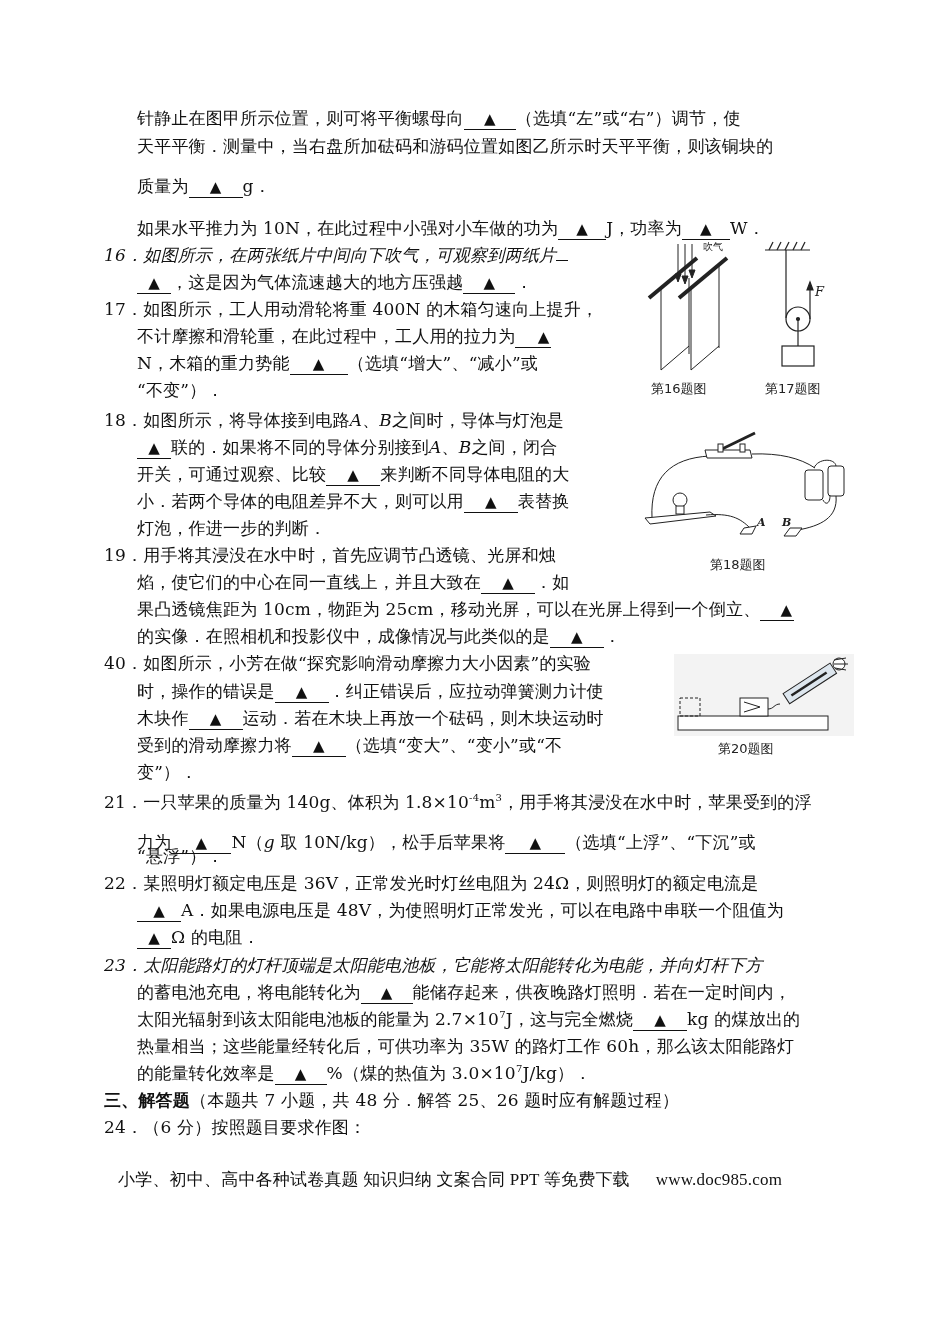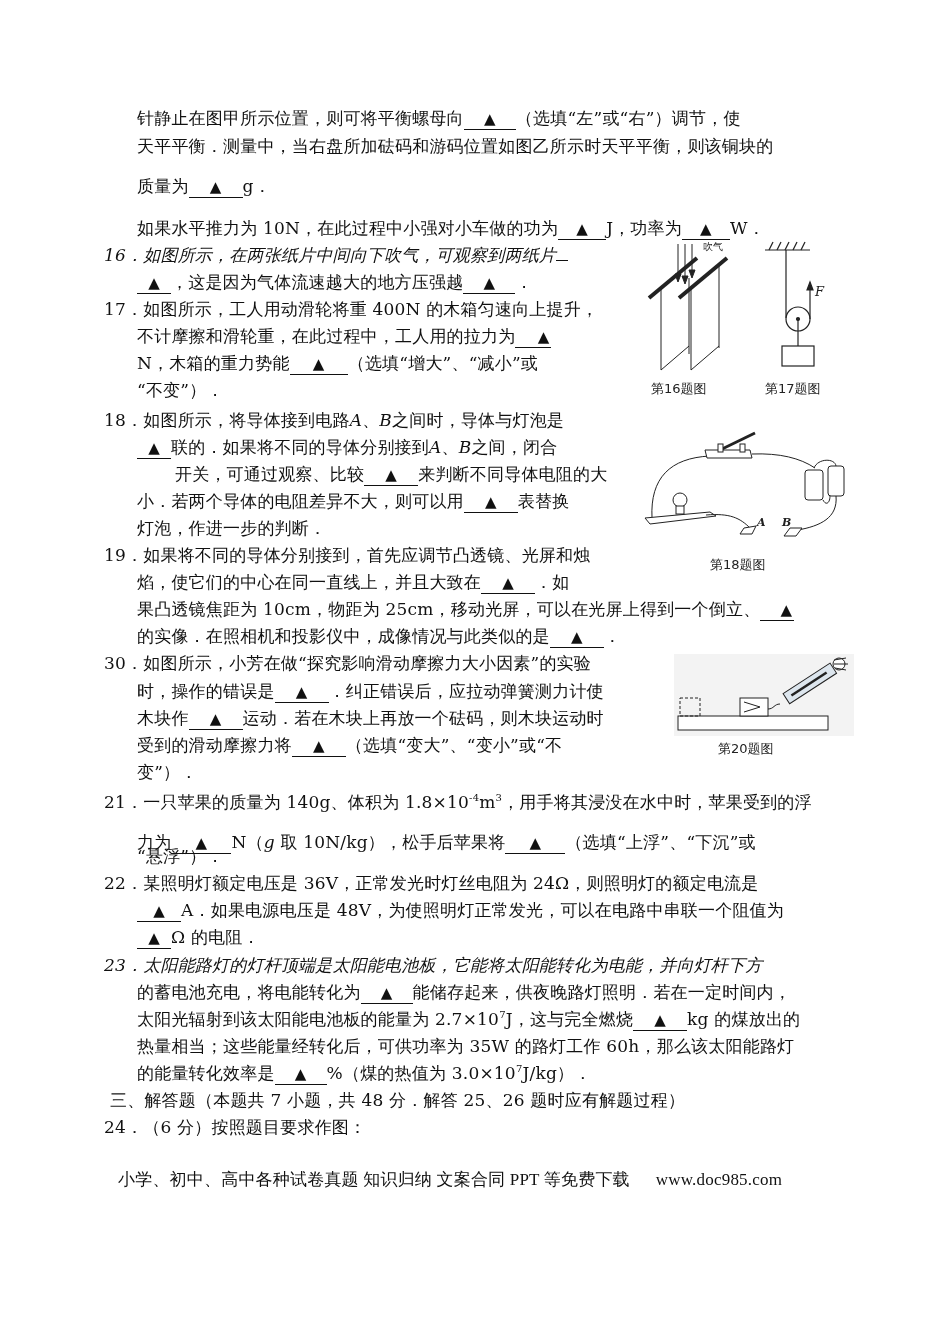--- a/index.html
+++ b/index.html
@@ -12,21 +12,21 @@
   .line {
     position: absolute; font-size: 17px; line-height: 24px; white-space: nowrap;
     letter-spacing: 0.2px;
   }
   .blank {
     display: inline-block; border-bottom: 1.3px solid #111; text-align: center;
     line-height: 20px; vertical-align: baseline; padding: 0 2px;
   }
   .blank .tri { font-size: 15px; }
   .qnum { display: inline-block; }
-  .sec-title { font-weight: normal; margin-left: 6px; }
+  .sec-title { font-weight: bold; }
   .fig { position: absolute; }
   .fig-caption {
     position: absolute; font-size: 13px; text-align: center; color: #222;
     font-family: "DejaVu Sans", sans-serif; white-space: nowrap;
   }
   .footer { font-family: "Liberation Serif", serif; }
   sup { font-size: 10px; vertical-align: super; line-height: 0; }
   i { font-style: italic; }
 </style>
 </head>
@@ -107,21 +107,21 @@
   </svg>
   <div class="fig-caption" style="left:651px; top:380px;">第16题图</div>
   <div class="fig-caption" style="left:765px; top:380px;">第17题图</div>
 
   <div class="line" style="left:104px; top:408px;">
     <span class="qnum">18．</span><span>如图所示，将导体接到电路</span><i>A</i><span>、</span><i>B</i><span>之间时，导体与灯泡是</span>
   </div>
   <div class="line" style="left:137px; top:435px;">
     <span class="blank" style="width:30px;"><span class="tri">▲</span></span><span>联的．如果将不同的导体分别接到</span><i>A</i><span>、</span><i>B</i><span>之间，闭合</span>
   </div>
-  <div class="line" style="left:137px; top:462px;margin-left:38px;">
+  <div class="line" style="left:137px; top:462px;">
     <span>开关，可通过观察、比较</span><span class="blank" style="width:50px;"><span class="tri">▲</span></span><span>来判断不同导体电阻的大</span>
   </div>
   <div class="line" style="left:137px; top:489px;">
     <span>小．若两个导体的电阻差异不大，则可以用</span><span class="blank" style="width:50px;"><span class="tri">▲</span></span><span>表替换</span>
   </div>
   <div class="line" style="left:137px; top:516px;">
     <span>灯泡，作进一步的判断．</span>
   </div>
 
   <svg class="fig" style="left:640px; top:428px;" width="205" height="125" viewBox="0 0 205 125">
@@ -143,34 +143,34 @@
       <path d="M66,87 C90,85 100,90 110,100"></path>
       <polygon points="104,100 116,98 112,106 100,106" fill="#fff"></polygon>
       <polygon points="150,100 162,100 156,108 144,108" fill="#fff"></polygon>
     </g>
     <text x="117" y="98" font-size="11" font-style="italic" font-weight="bold" fill="#222" font-family="DejaVu Serif, serif">A</text>
     <text x="142" y="98" font-size="11" font-style="italic" font-weight="bold" fill="#222" font-family="DejaVu Serif, serif">B</text>
   </svg>
   <div class="fig-caption" style="left:710px; top:556px;">第18题图</div>
 
   <div class="line" style="left:104px; top:543px;">
-    <span class="qnum">19．</span><span>如果将不同的导体分别接到，首先应调节凸透镜、光屏和烛</span>
+    <span class="qnum">19．</span><span>用手将其浸没在水中时，首先应调节凸透镜、光屏和烛</span>
   </div>
   <div class="line" style="left:137px; top:570px;">
     <span>焰，使它们的中心在同一直线上，并且大致在</span><span class="blank" style="width:50px;"><span class="tri">▲</span></span><span>．如</span>
   </div>
   <div class="line" style="left:137px; top:597px;">
     <span>果凸透镜焦距为 10cm，物距为 25cm，移动光屏，可以在光屏上得到一个倒立、</span><span class="blank" style="width:30px; text-align:right;"><span class="tri">▲</span></span>
   </div>
   <div class="line" style="left:137px; top:624px;">
     <span>的实像．在照相机和投影仪中，成像情况与此类似的是</span><span class="blank" style="width:50px;"><span class="tri">▲</span></span><span>．</span>
   </div>
 
   <div class="line" style="left:104px; top:651px;">
-    <span class="qnum">30．</span><span>如图所示，小芳在做“探究影响滑动摩擦力大小因素”的实验</span>
+    <span class="qnum">40．</span><span>如图所示，小芳在做“探究影响滑动摩擦力大小因素”的实验</span>
   </div>
   <div class="line" style="left:137px; top:706px;">
     <span>木块作</span><span class="blank" style="width:50px;"><span class="tri">▲</span></span><span>运动．若在木块上再放一个砝码，则木块运动时</span>
   </div>
   <div class="line" style="left:137px; top:679px;">
     <span>时，操作的错误是</span><span class="blank" style="width:50px;"><span class="tri">▲</span></span><span>．纠正错误后，应拉动弹簧测力计使</span>
   </div>
   <div class="line" style="left:137px; top:733px;">
     <span>受到的滑动摩擦力将</span><span class="blank" style="width:50px;"><span class="tri">▲</span></span><span>（选填“变大”、“变小”或“不</span>
   </div>

